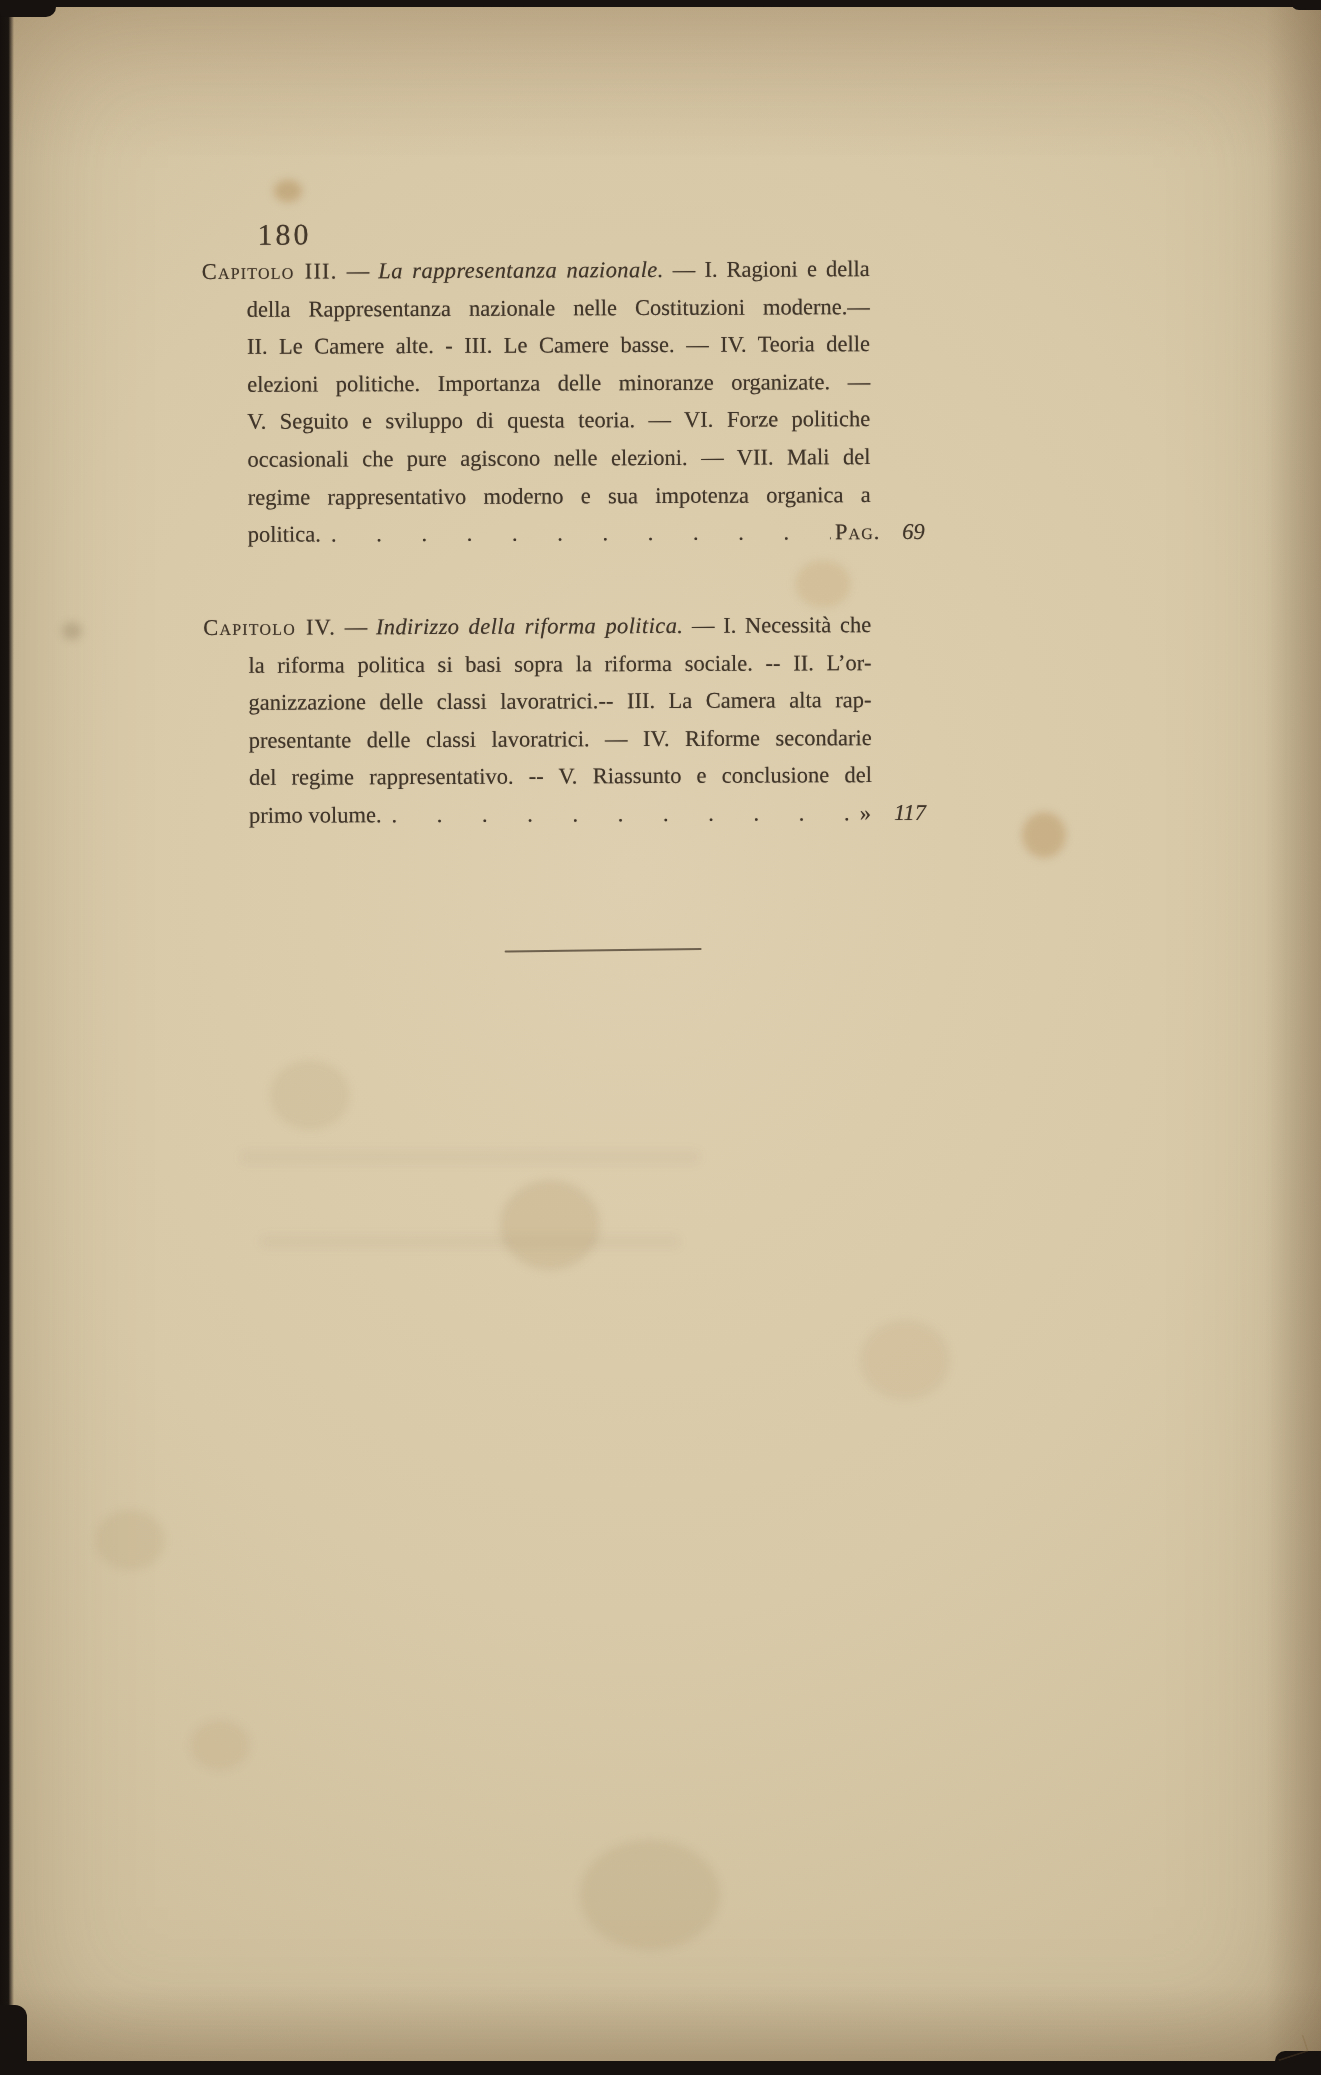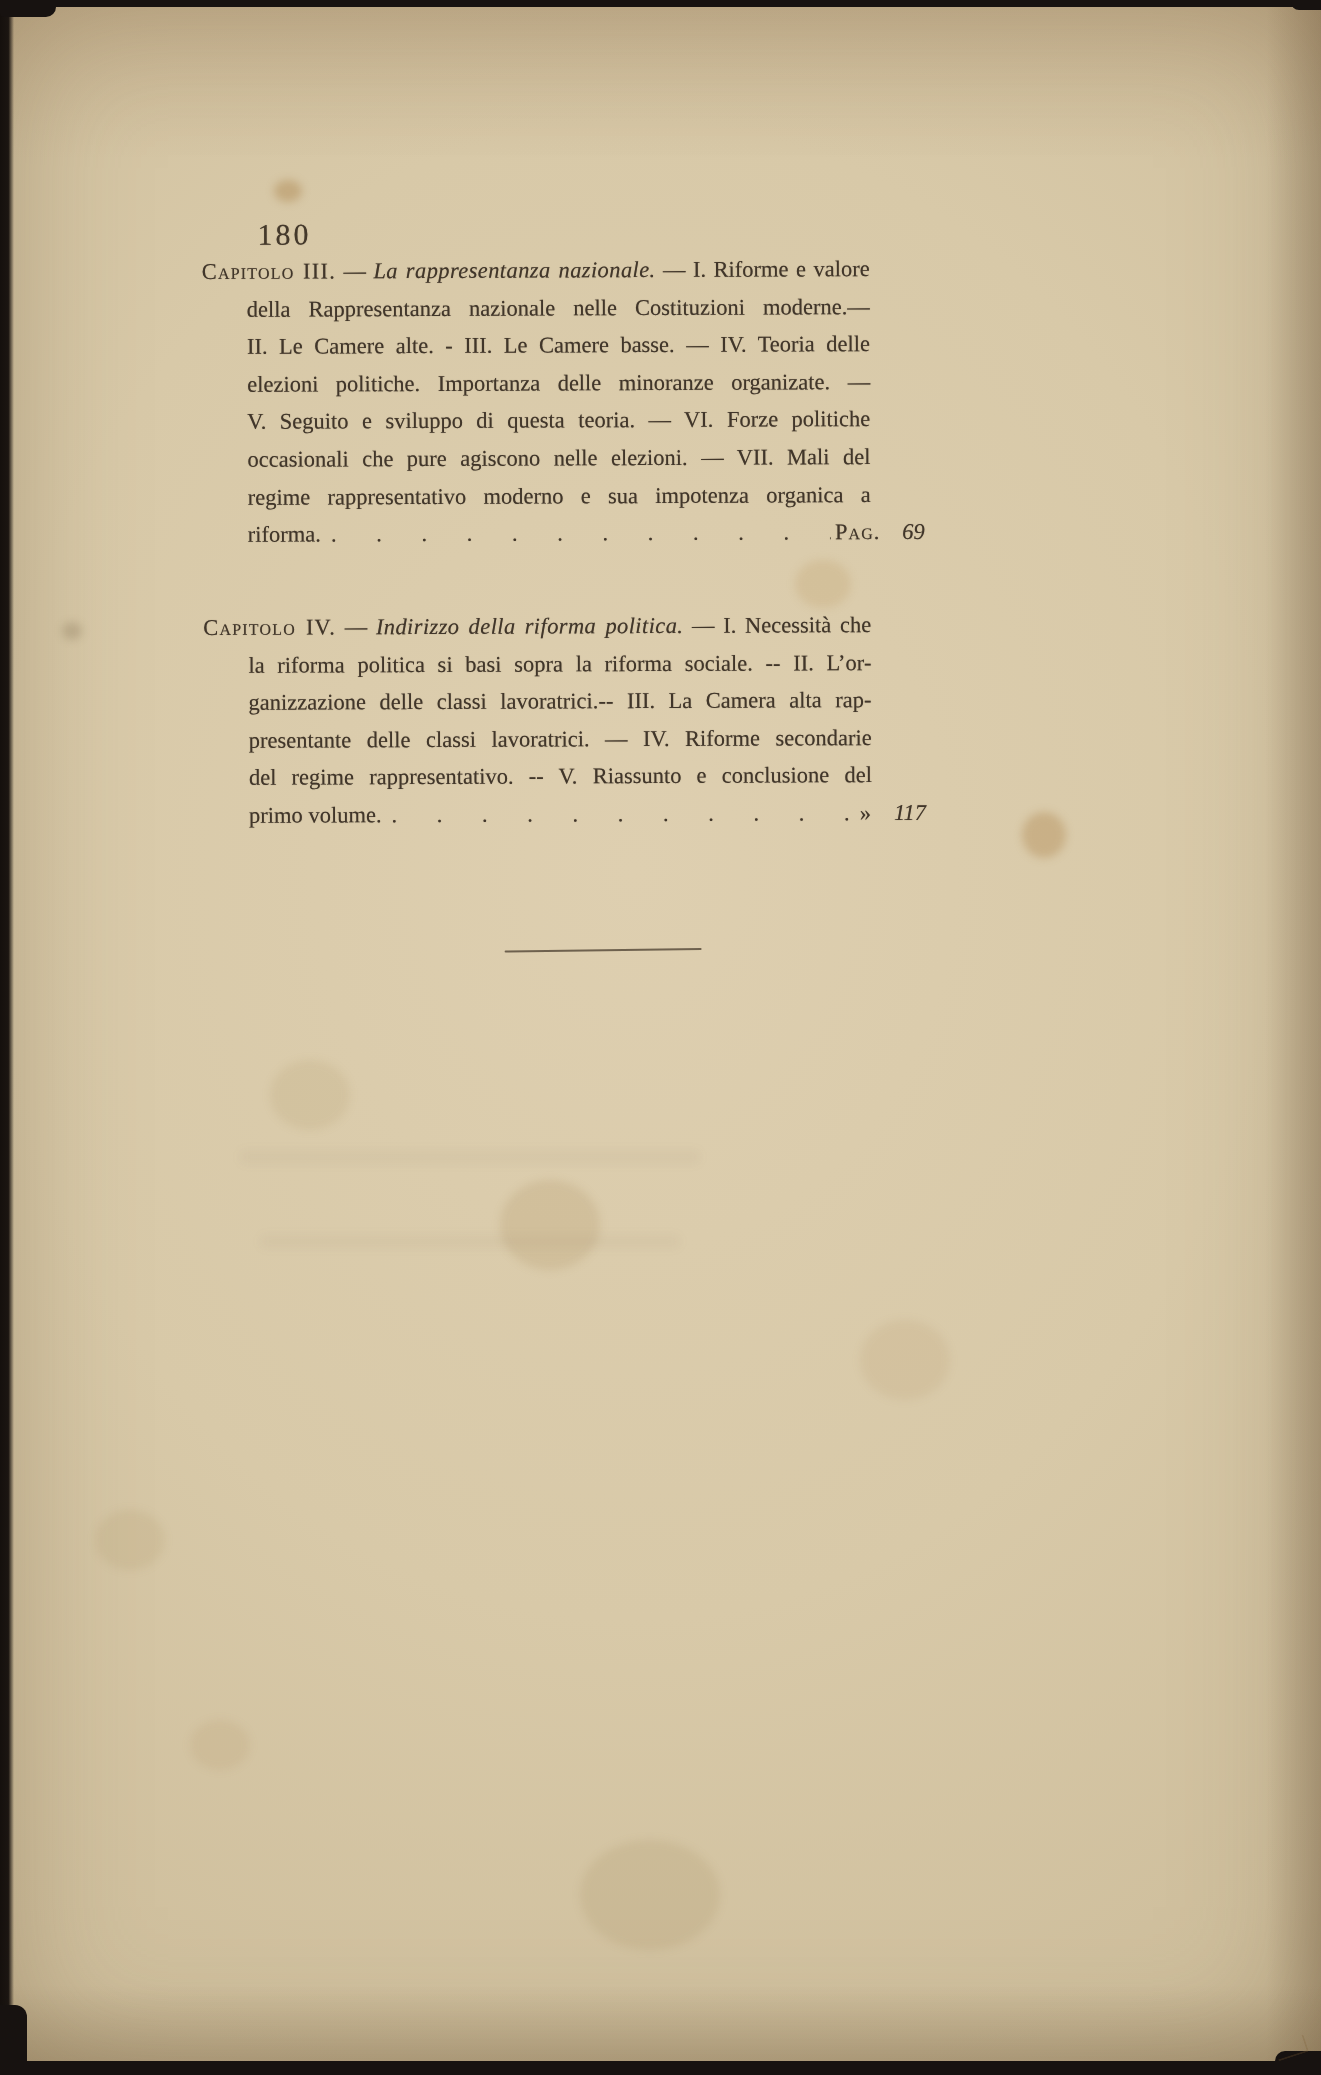--- a/index.html
+++ b/index.html
@@ -96,31 +96,31 @@
 
   <div class="ghost" style="left:240px; top:1150px; width:460px; height:14px;"></div>
   <div class="ghost" style="left:260px; top:1235px; width:420px; height:13px;"></div>
 
   <div class="text-layer">
 
     <div class="page-number">180</div>
 
     <div class="toc-entry entry-1">
       <div class="lines">
-          <div class="tline jline first"><span class="seg-sc">Capitolo III.</span><span class="seg-n"> — </span><span class="seg-i">La rappresentanza nazionale.</span><span class="seg-n"> — I. Riforme e valore</span></div>
+          <div class="tline jline first"><span class="seg-sc">Capitolo III.</span><span class="seg-n"> — </span><span class="seg-i">La rappresentanza nazionale.</span><span class="seg-n"> — I. Ragioni e della</span></div>
           <div class="tline jline"><span class="seg-n">della Rappresentanza nazionale nelle Costituzioni moderne.—</span></div>
           <div class="tline jline"><span class="seg-n">II. Le Camere alte. - III. Le Camere basse. — IV. Teoria delle</span></div>
           <div class="tline jline"><span class="seg-n">elezioni politiche. Importanza delle minoranze organizate. —</span></div>
           <div class="tline jline"><span class="seg-n">V. Seguito e sviluppo di questa teoria. — VI. Forze politiche</span></div>
           <div class="tline jline"><span class="seg-n">occasionali che pure agiscono nelle elezioni. — VII. Mali del</span></div>
           <div class="tline jline"><span class="seg-n">regime rappresentativo moderno e sua impotenza organica a</span></div>
         </div>
       <div class="lines">
         <div class="tline leader">
-          <span>riforma.</span>
+          <span>politica.</span>
           <span class="dots">. . . . . . . . . . . . .</span>
           <span class="ref-label">Pag.</span>
           <span class="ref-num">69</span>
         </div>
       </div>
     </div>
 
     <div class="toc-entry entry-2">
       <div class="lines">
           <div class="tline jline first"><span class="seg-sc">Capitolo IV.</span><span class="seg-n"> — </span><span class="seg-i">Indirizzo della riforma politica.</span><span class="seg-n"> — I. Necessità che</span></div>

